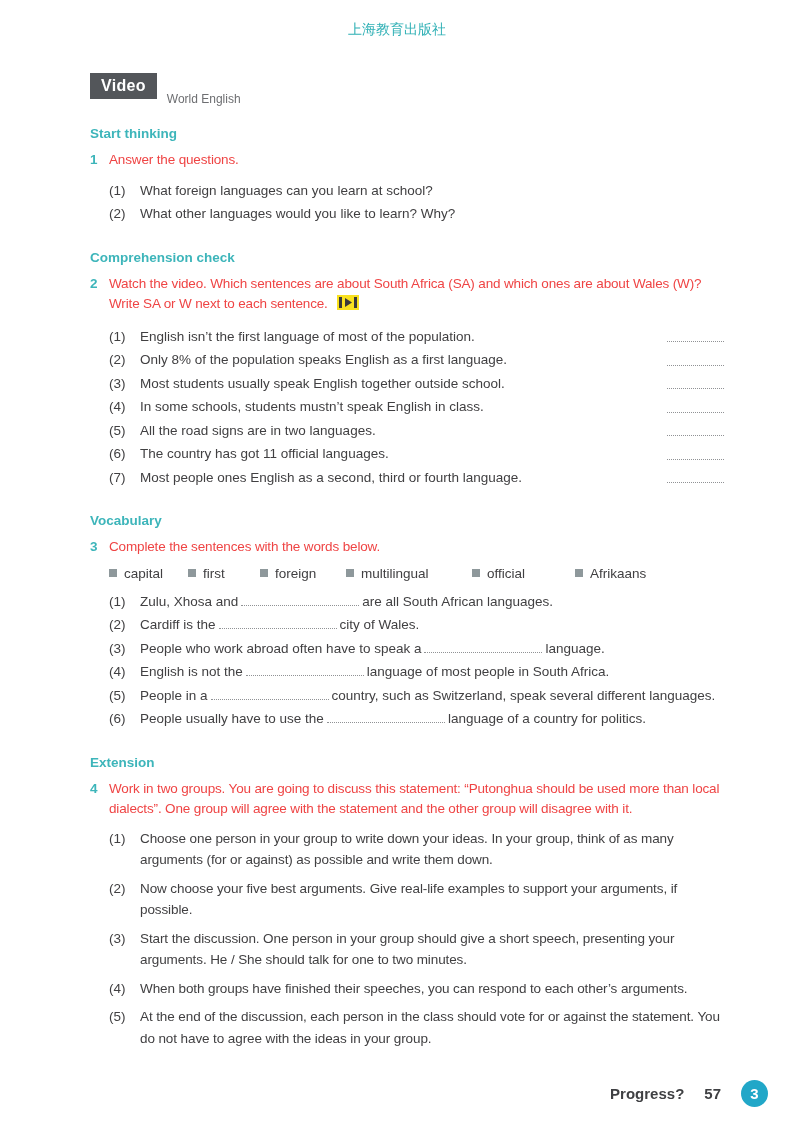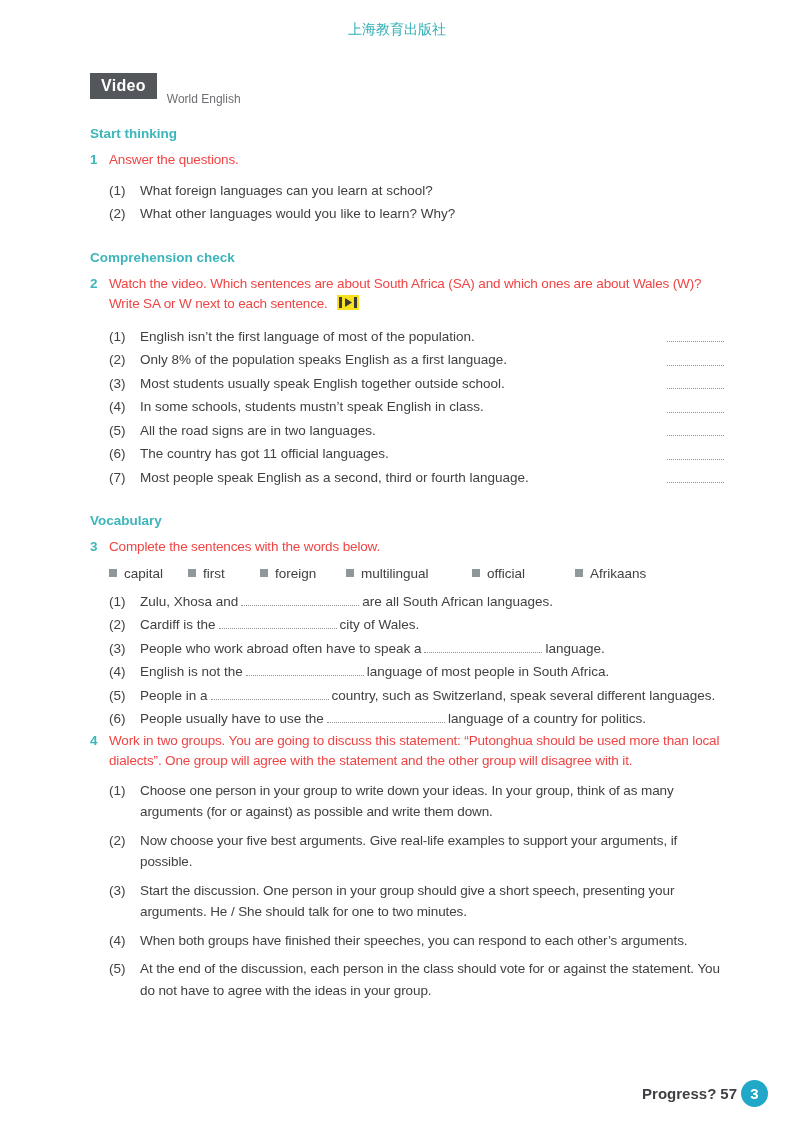--- a/index.html
+++ b/index.html
@@ -52,21 +52,21 @@
 
   .wordbank { display:flex; align-items:center; margin:3px 0 9px 19px; }
   .wb { display:flex; align-items:center; gap:7px; }
   .wb:nth-child(1){ width:79px; } .wb:nth-child(2){ width:72px; }
   .wb:nth-child(3){ width:86px; } .wb:nth-child(4){ width:126px; }
   .wb:nth-child(5){ width:103px; }
   .wb-square { width:8px; height:8px; background:#8e989b; flex:none; }
 
   .footer {
     position:absolute; right:26px; bottom:16px;
-    display:flex; align-items:center; gap:4px;
+    display:flex; align-items:center; gap:20px;
     font-weight:bold; color:#3f4043; font-size:15px;
   }
   .unit-circle {
     width:27px; height:27px; border-radius:50%; background:#21a7c8;
     color:#ffffff; display:flex; align-items:center; justify-content:center;
     font-size:15px;
   }
 </style>
 </head>
 <body>
@@ -140,21 +140,21 @@
           <span class="item-text">All the road signs are in two languages.</span>
           <span class="ans-line"></span>
         </li>
         <li class="item">
           <span class="item-num">(6)</span>
           <span class="item-text">The country has got 11 official languages.</span>
           <span class="ans-line"></span>
         </li>
         <li class="item">
           <span class="item-num">(7)</span>
-          <span class="item-text">Most people speak English as a second, third or fourth language.</span>
+          <span class="item-text">Most people ones English as a second, third or fourth language.</span>
           <span class="ans-line"></span>
         </li>
       </ol>
     </div>
 
     <h3 class="sec-heading">Vocabulary</h3>
     <div class="exercise">
       <div class="ex-head">
         <span class="ex-num">3</span>
         <span class="ex-instr">Complete the sentences with the words below.</span>
@@ -206,20 +206,21 @@
           <span class="item-num">(5)</span>
           <span class="item-text"><span>People in a</span><span class="blank"></span><span>country, such as Switzerland, speak several different languages.</span></span>
         </li>
         <li class="item">
           <span class="item-num">(6)</span>
           <span class="item-text"><span>People usually have to use the</span><span class="blank"></span><span>language of a country for politics.</span></span>
         </li>
       </ol>
     </div>
 
+    <h3 class="sec-heading">Extension</h3>
     <div class="exercise">
       <div class="ex-head">
         <span class="ex-num">4</span>
         <span class="ex-instr">Work in two groups. You are going to discuss this statement: “Putonghua should be used more than local dialects”. One group will agree with the statement and the other group will disagree with it.</span>
       </div>
       <ol class="items steps">
         <li class="item">
           <span class="item-num">(1)</span>
           <span class="item-text">Choose one person in your group to write down your ideas. In your group, think of as many arguments (for or against) as possible and write them down.</span>
         </li>

